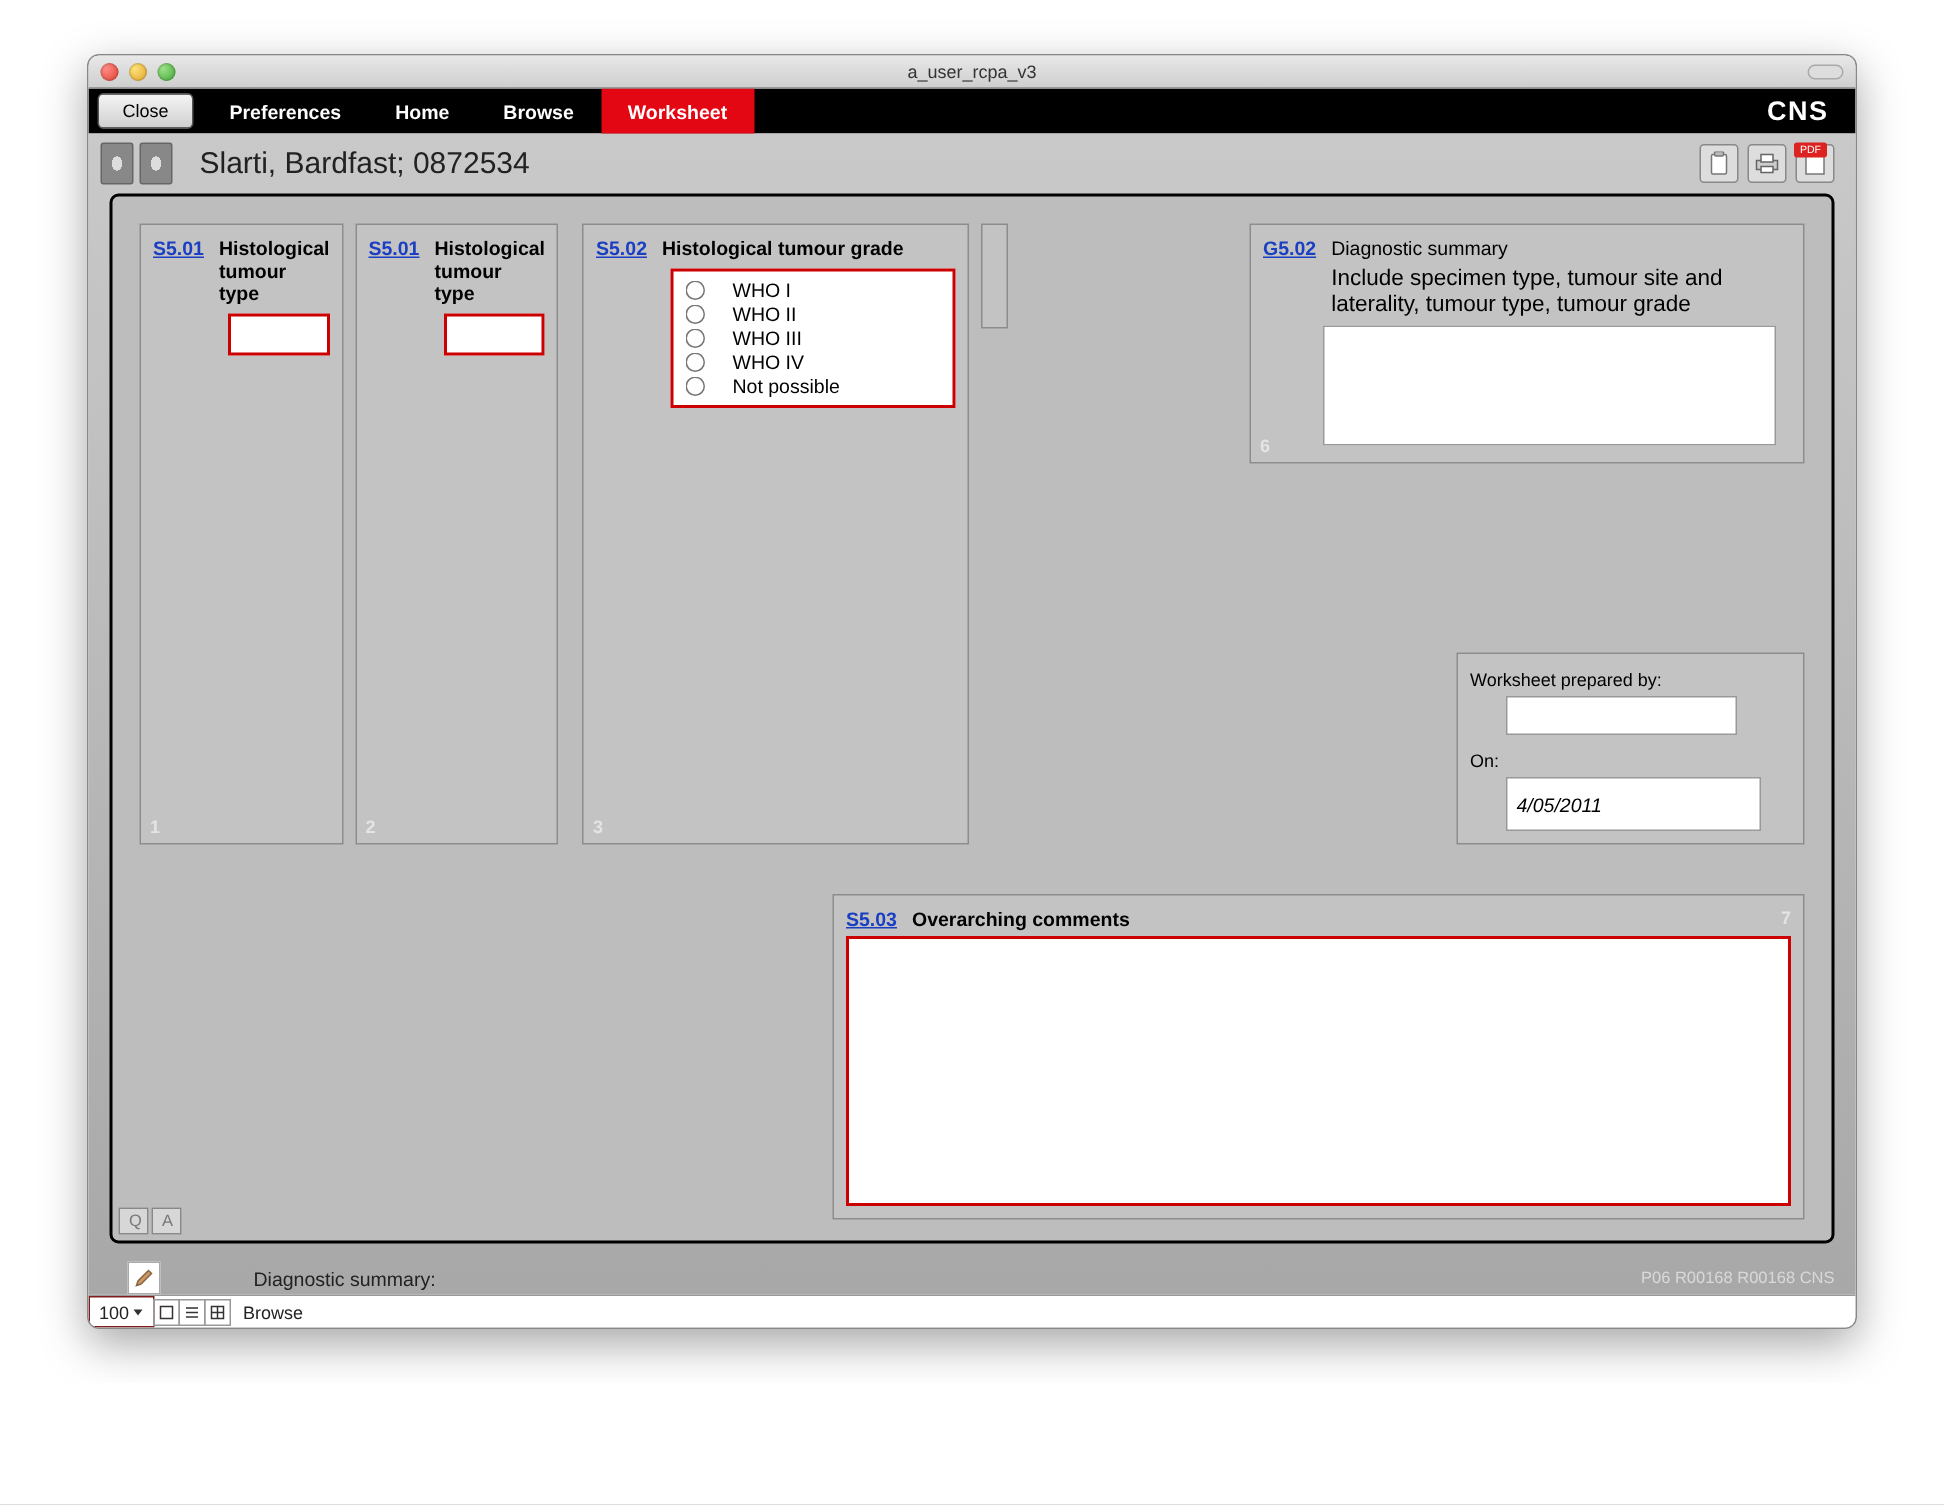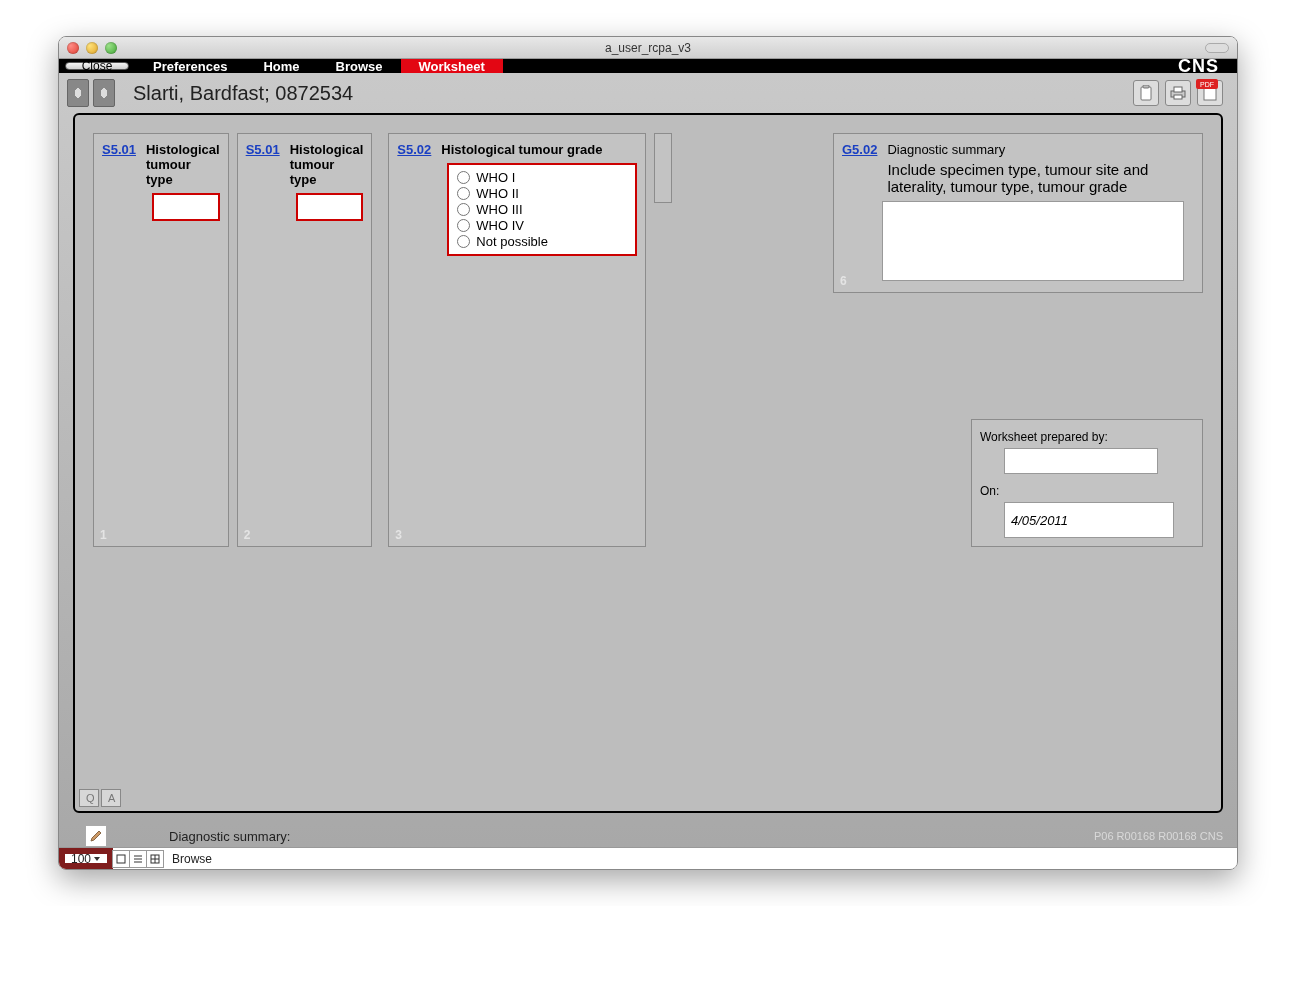--- a/index.html
+++ b/index.html
@@ -28,21 +28,21 @@
   }
   .traffic { display: flex; gap: 7px; }
   .tl { width: 12px; height: 12px; border-radius: 50%; box-shadow: inset 0 0 2px rgba(0,0,0,.4); }
   .tl.r { background: radial-gradient(circle at 30% 30%, #ff8d86, #e13f32); }
   .tl.y { background: radial-gradient(circle at 30% 30%, #ffe27a, #e0a428); }
   .tl.g { background: radial-gradient(circle at 30% 30%, #9de28a, #3fa634); }
   .win-title { position:absolute; left:0; right:0; text-align:center; font-size:12px; color:#333; }
   .pill { position:absolute; right:8px; width:24px; height:10px; border-radius:10px; background:#ddd; border:1px solid #aaa; }
 
   .menubar {
-    height: 14px;
+    height: 30px;
     background: #000;
     color: #fff;
     display: flex;
     align-items: stretch;
   }
   .menubar .close-btn {
     background: linear-gradient(#f4f4f4, #d0d0d0);
     color: #000;
     border: 1px solid #555;
     border-radius: 4px;
@@ -135,21 +135,21 @@
   .field-red {
     display:block;
     width:100%; height:28px;
     border: 2px solid #c00;
     background:#fff;
     padding: 4px 6px;
     font-size:13px;
   }
   .field { display:block; width:100%; border:1px solid #999; background:#fff; padding:4px 6px; font-size:13px; }
   .radio-box { border:2px solid #c00; background:#fff; padding:4px 8px; }
-  .radio-box label { display:flex; align-items:center; gap:6px; font-size:13px; margin:1px 0; cursor:pointer; }
+  .radio-box label { display:flex; align-items:center; gap:18px; font-size:13px; margin:1px 0; cursor:pointer; }
   .radio-box input { margin:0; }
 
   textarea.field, textarea.field-red { resize:none; font-family:inherit; }
   .tiny-label { font-size:12px; margin: 2px 0 4px 0; }
 
   .bottom-qa {
     position:absolute; left:4px; bottom:4px; display:flex; gap:2px;
   }
   .bottom-qa button{
     width:20px; height:18px; font-size:11px; background:#d7d7d7; border:1px solid #888; cursor:pointer; color:#777;
@@ -168,21 +168,21 @@
   .footer1 .spacer{flex:1;}
   .meta { font-size:11px; color:#d9d9d9; }
 
   .statusbar {
     background:#fff;
     border-top:1px solid #999;
     display:flex; align-items:center;
     font-size:12px; color:#222;
     height:22px;
   }
-  .zoom { border:6px solid #7f1d1d; padding:0 6px; height:100%; display:flex; align-items:center; gap:2px;}
+  .zoom { border:1px solid #7f1d1d; padding:0 6px; height:100%; display:flex; align-items:center; gap:2px;}
   .mode-icons { display:flex; }
   .mode-icons span { width:18px; height:18px; border:1px solid #999; margin-left:-1px; display:flex; align-items:center; justify-content:center; }
   .mode-label { padding:0 8px; }
   .pencil { width:22px; height:22px; border:1px solid #aaa; background:#fff; display:flex; align-items:center; justify-content:center; margin: 0 14px 0 14px;}
 </style>
 </head>
 <body>
 
 <div class="window">
 
@@ -322,20 +322,29 @@
           <div class="panel">
             <div class="tiny-label">Worksheet prepared by:</div>
             <input class="field" style="margin-left: 24px; width: calc(100% - 60px); height: 26px;" value="">
             <div class="tiny-label" style="margin-top:10px;">On:</div>
             <input class="field" style="margin-left: 24px; width: 170px; height: 36px; font-style: italic;" value="4/05/2011">
           </div>
 
         </div>
       </div>
 
+      <div class="overarching">
+        <div class="row-head" style="margin-bottom:4px;">
+          <span class="code">S5.03</span>
+          <span class="title">Overarching comments</span>
+          <span style="flex:1"></span>
+          <span style="color:#e4e4e4; font-weight:bold; font-size:12px;">7</span>
+        </div>
+        <textarea class="field-red" style=""></textarea>
+      </div>
 
       <div class="bottom-qa">
         <button>Q</button>
         <button>A</button>
       </div>
     </div>
 
     <div class="footer1">
       <div style="position:relative; left:-48px;">
         <div class="pencil">

